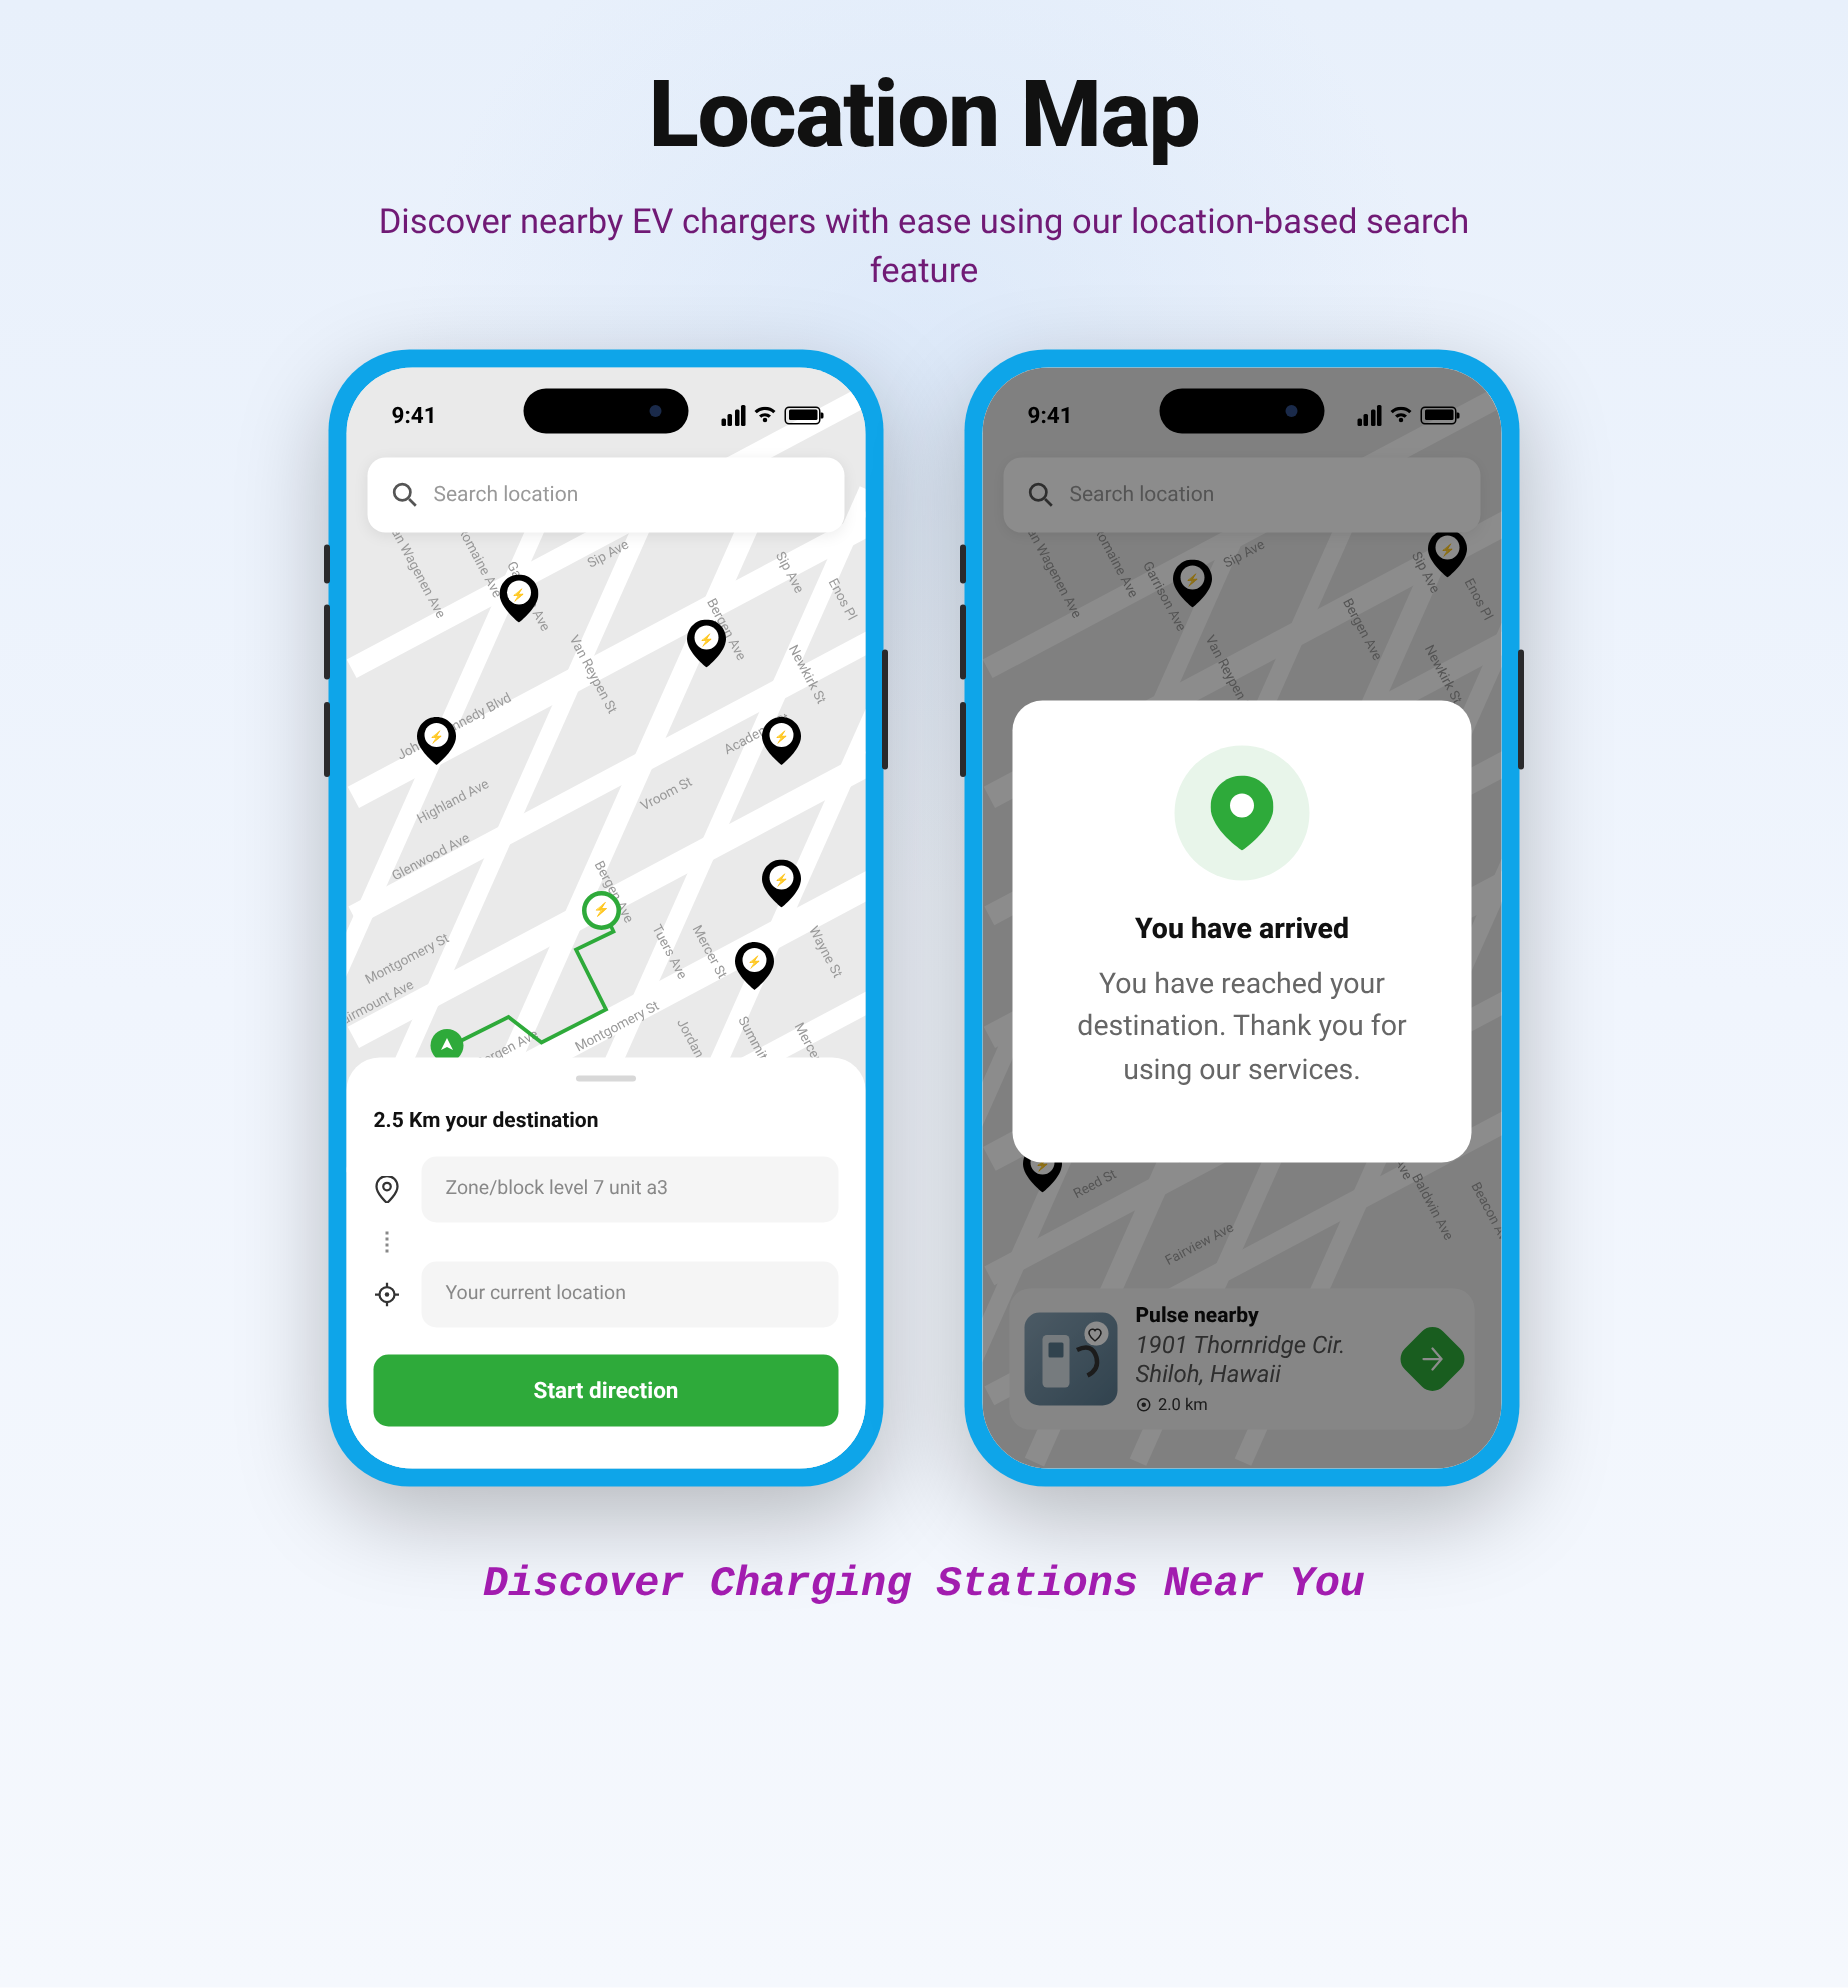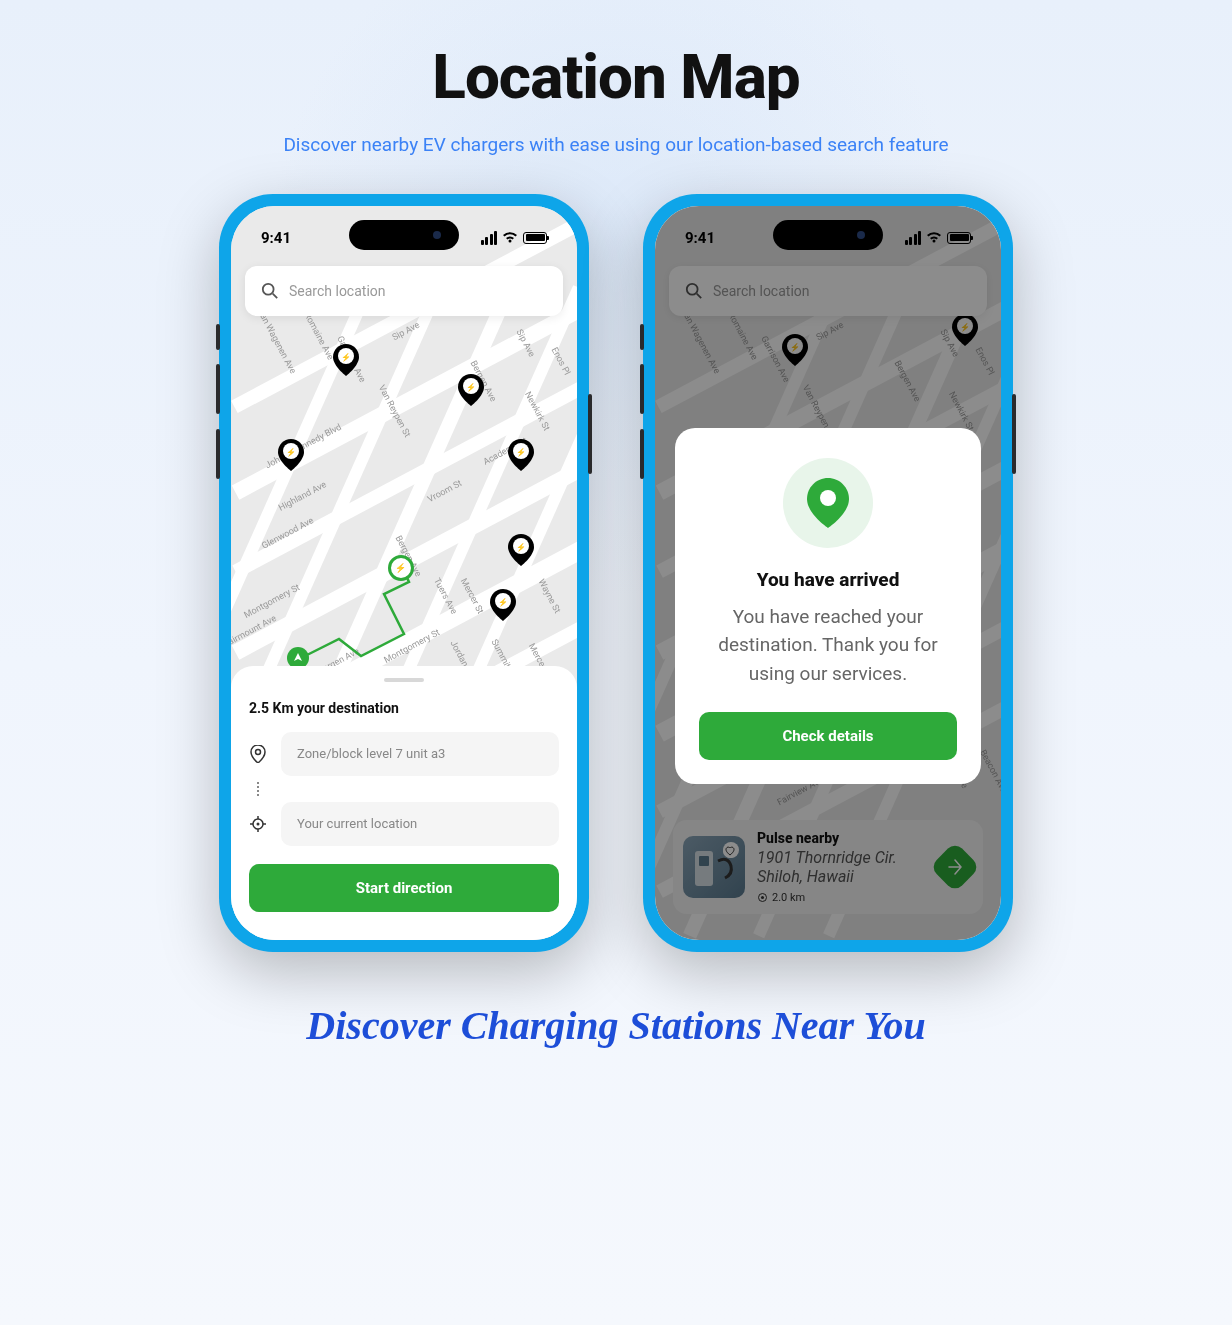--- a/index.html
+++ b/index.html
@@ -1,20 +1,20 @@
 <!DOCTYPE html>
 <html><head>
 <meta charset="utf-8">
 <style>
 * { margin: 0; padding: 0; box-sizing: border-box; font-family: -apple-system, BlinkMacSystemFont, 'Segoe UI', Roboto, sans-serif; }
 body { width: 1232px; height: 1325px; background: linear-gradient(180deg, #e8f0fb 0%, #f0f5fd 50%, #f5f8fd 100%); display: flex; flex-direction: column; align-items: center; padding-top: 40px; position: relative; overflow: hidden; }
 body::before { content: ''; position: absolute; top: -100px; left: 50%; transform: translateX(-50%); width: 700px; height: 700px; border-radius: 50%; background: radial-gradient(circle, rgba(200,220,245,0.4) 0%, transparent 70%); z-index: 0; }
 .header { text-align: center; position: relative; z-index: 1; }
 .title { font-size: 62px; font-weight: 800; color: #111; letter-spacing: -1px; }
-.subtitle { font-size: 19px; color: #3b82f6; margin-top: 18px; line-height: 1.45; max-width: 750px; }
+.subtitle { font-size: 23px; color: #701a75; margin-top: 18px; line-height: 1.45; max-width: 750px; }
 .phones { display: flex; gap: 54px; margin-top: 35px; position: relative; z-index: 1; }
 .phone { width: 370px; height: 758px; background: #0ea5e9; border-radius: 54px; padding: 12px; position: relative; box-shadow: 0 20px 60px rgba(0,0,0,0.25); }
 .side-btn { position: absolute; background: #2a2a2c; border-radius: 3px; }
 .vol-up { left: -3px; top: 170px; width: 4px; height: 50px; }
 .vol-down { left: -3px; top: 235px; width: 4px; height: 50px; }
 .silence { left: -3px; top: 130px; width: 4px; height: 26px; }
 .power { right: -3px; top: 200px; width: 4px; height: 80px; }
 .screen { width: 100%; height: 100%; background: #f0f0f0; border-radius: 44px; overflow: hidden; position: relative; }
 .notch { position: absolute; top: 14px; left: 50%; transform: translateX(-50%); width: 110px; height: 30px; background: #000; border-radius: 18px; z-index: 100; }
 .notch::after { content: ''; position: absolute; right: 18px; top: 50%; transform: translateY(-50%); width: 8px; height: 8px; background: #1a2a4a; border-radius: 50%; }
@@ -55,21 +55,21 @@
 .station-card { position: absolute; bottom: 26px; left: 18px; right: 18px; background: #f5f5f5; border-radius: 14px; padding: 10px; display: flex; gap: 12px; z-index: 30; align-items: center; }
 .station-img { width: 62px; height: 62px; background: linear-gradient(135deg, #8aa5b8 0%, #5a7a8f 100%); border-radius: 10px; position: relative; flex-shrink: 0; overflow: hidden; }
 .station-img::before { content: ''; position: absolute; top: 6px; right: 6px; width: 16px; height: 16px; background: #fff; border-radius: 50%; display: flex; align-items: center; justify-content: center; }
 .heart { position: absolute; top: 8px; right: 8px; z-index: 2; }
 .station-info { flex: 1; min-width: 0; }
 .station-name { font-size: 14px; font-weight: 800; color: #111; }
 .station-addr { font-size: 16px; color: #555; margin-top: 2px; font-style: italic; }
 .station-dist { font-size: 11px; color: #333; margin-top: 5px; display: flex; align-items: center; gap: 4px; }
 .station-nav { width: 36px; height: 36px; background: #2eaa3a; border-radius: 10px; display: flex; align-items: center; justify-content: center; flex-shrink: 0; transform: rotate(45deg); }
 .station-nav svg { transform: rotate(-45deg); }
-.footer-text { margin-top: 50px; font-size: 40px; font-style: italic; font-weight: 600; color: #1d4ed8; font-family: Liberation Serif, serif; position: relative; z-index: 1; }
+.footer-text { margin-top: 50px; font-size: 28px; font-style: italic; font-weight: 600; color: #a21caf; font-family: Liberation Mono, monospace; position: relative; z-index: 1; }
 .charger-svg { position: absolute; inset: 0; }
 </style>
 </head>
 <body>
 
 <div class="header">
   <h1 class="title">Location Map</h1>
   <p class="subtitle">Discover nearby EV chargers with ease using our location-based search feature</p>
 </div>
 
@@ -325,19 +325,18 @@
       <div class="overlay"></div>
       <div class="modal">
         <div class="modal-icon-bg">
           <svg width="42" height="50" viewBox="0 0 42 50">
               <path d="M21 0C9.4 0 0 9.4 0 21c0 15 21 29 21 29s21-14 21-29C42 9.4 32.6 0 21 0z" fill="#2eaa3a"></path>
               <circle cx="21" cy="20" r="8" fill="#fff"></circle>
             </svg>
         </div>
         <div class="modal-title">You have arrived</div>
         <div class="modal-text">You have reached your destination. Thank you for using our services.</div>
-        <button class="modal-btn">Check details</button>
       </div>
     </div>
   </div>
 </div>
 
 <div class="footer-text">Discover Charging Stations Near You</div>
 
 </body></html>

